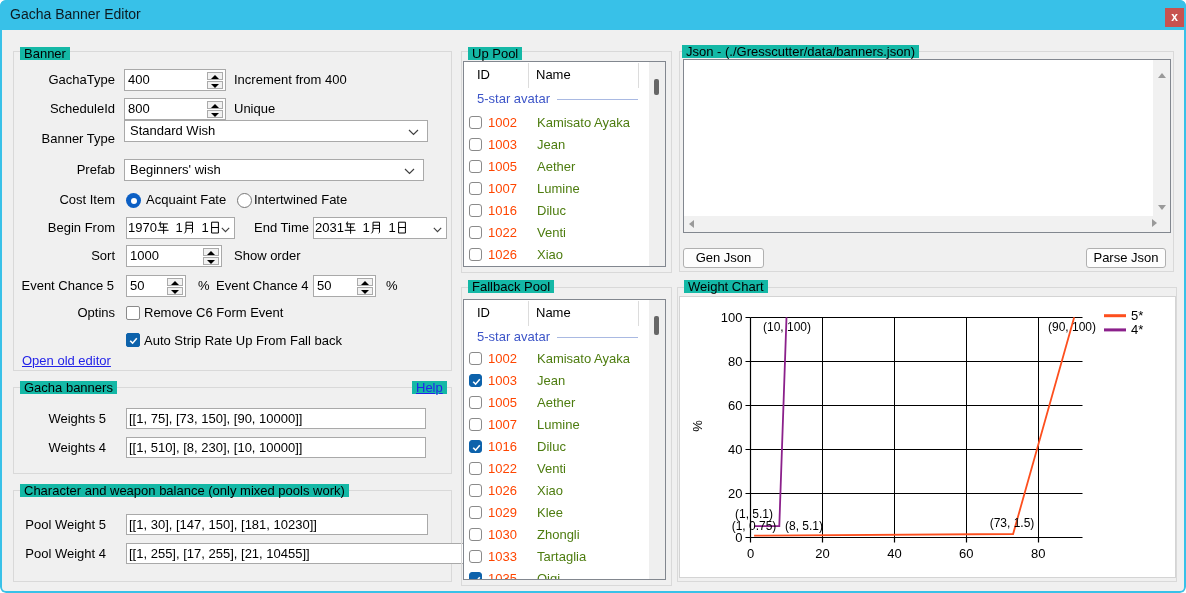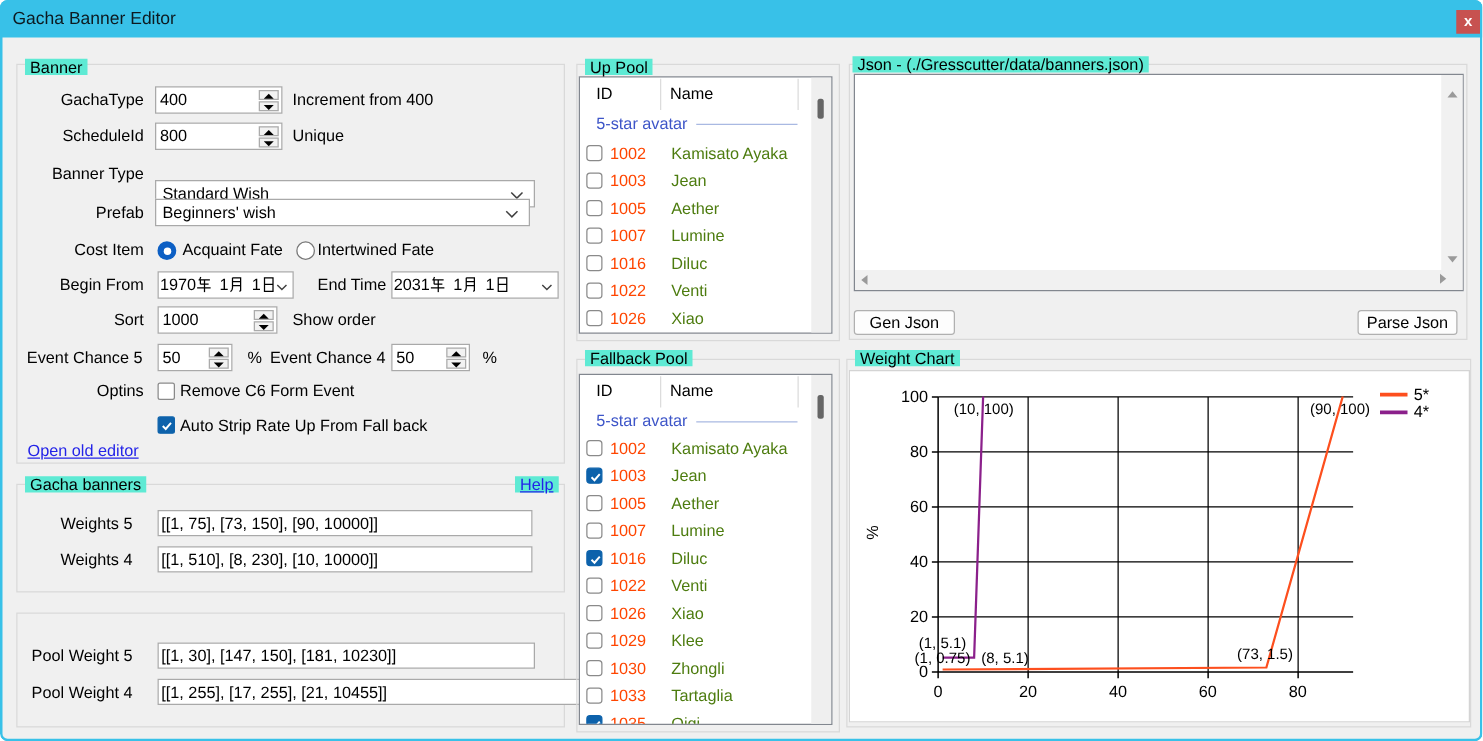--- a/index.html
+++ b/index.html
@@ -6,21 +6,21 @@
 body{font-family:"Liberation Sans",sans-serif;-webkit-font-smoothing:antialiased}
 #win{position:relative;width:1186px;height:593px;background:#f0f0f0;border-radius:6px;overflow:hidden;font-size:13px;color:#000}
 #tbar{position:absolute;left:0;top:0;width:1186px;height:30px;background:#38c1e8}
 #frame{position:absolute;inset:0;border:2px solid #38c1e8;border-radius:6px;pointer-events:none;z-index:50}
 #title{position:absolute;left:10px;top:0;height:30px;line-height:29px;font-size:14px;color:#0d1a20}
 #close{position:absolute;left:1165px;top:8px;width:19px;height:19px;background:#c75250;color:#fff;font-weight:bold;font-size:12px;text-align:center;line-height:18px;z-index:60}
 .a{position:absolute}
 .lbl{position:absolute;height:22px;line-height:22px;white-space:nowrap}
 .lr{text-align:right}
 .grp{position:absolute;border:1px solid #d9d9d9}
-.glab{position:absolute;background:#5eead4;padding:0 4px;height:13px;line-height:13px;white-space:nowrap;z-index:5}
+.glab{position:absolute;background:#14b8a6;padding:0 4px;height:13px;line-height:13px;white-space:nowrap;z-index:5}
 .tb{position:absolute;background:#fff;border:1px solid #a9a9a9;height:22px;line-height:20px;padding:0 3px;white-space:nowrap;overflow:hidden}
 .spin{position:absolute;right:2px;top:2px;width:16px;height:16px}
 .sb{position:absolute;left:0;width:16px;height:8px;background:#f2f2f2;border:1px solid #ababab}
 .sb2{top:9px}
 .tu,.td{position:absolute;left:3px;width:0;height:0;border-left:4px solid transparent;border-right:4px solid transparent}
 .tu{top:1.5px;border-bottom:4.5px solid #000}
 .td{top:1.5px;border-top:4.5px solid #000}
 .cb{position:absolute;width:14px;height:14px;background:#fff;border:1px solid #8a8a8a;border-radius:2px}
 .cbl{width:13px;height:13px;border-radius:3px}
 .cbc{background:#0d62ab;border-color:#0d62ab}
@@ -57,21 +57,21 @@
 <div class="tb" style="left:124px;top:98px;width:102px">800<span class="spin">
         <span class="sb">
           <i class="tu"></i>
         </span>
         <span class="sb sb2">
           <i class="td"></i>
         </span>
       </span></div>
 <div class="lbl" style="left:234px;top:98px">Unique</div>
 <div class="lbl lr" style="left:15px;top:128px;width:100px">Banner Type</div>
-<div class="tb" style="left:124px;top:144px;width:304px;padding-left:5px">Standard Wish<svg width="11" height="7" viewBox="0 0 11 7" style="position:absolute;right:8px;top:8px">
+<div class="tb" style="left:124px;top:120px;width:304px;padding-left:5px">Standard Wish<svg width="11" height="7" viewBox="0 0 11 7" style="position:absolute;right:8px;top:8px">
         <path d="M1 1l4.5 4.5L10 1" stroke="#404040" stroke-width="1.2" fill="none"></path>
       </svg></div>
 <div class="lbl lr" style="left:15px;top:159px;width:100px">Prefab</div>
 <div class="tb" style="left:124px;top:159px;width:300px;padding-left:5px">Beginners' wish<svg width="11" height="7" viewBox="0 0 11 7" style="position:absolute;right:8px;top:8px">
         <path d="M1 1l4.5 4.5L10 1" stroke="#404040" stroke-width="1.2" fill="none"></path>
       </svg></div>
 <div class="lbl lr" style="left:15px;top:189px;width:100px">Cost Item</div>
 <span class="radio rc" style="left:126px;top:193px">
       <span class="rdot"></span>
     </span>
@@ -139,20 +139,21 @@
 <div class="lbl" style="left:144px;top:330px">Auto Strip Rate Up From Fall back</div>
 <div class="lbl" style="left:22px;top:350px"><span class="link">Open old editor</span></div>
 <div class="grp" style="left:13px;top:387px;width:439px;height:87px"></div>
 <div class="glab" style="left:20px;top:381px">Gacha banners</div>
 <div class="glab" style="left:412px;top:381px"><span class="link">Help</span></div>
 <div class="lbl lr" style="left:15px;top:408px;width:91px">Weights 5</div>
 <div class="tb" style="left:126px;top:408px;width:300px;height:21px;padding-left:2px">[[1, 75], [73, 150], [90, 10000]]</div>
 <div class="lbl lr" style="left:15px;top:437px;width:91px">Weights 4</div>
 <div class="tb" style="left:126px;top:437px;width:300px;height:21px;padding-left:2px">[[1, 510], [8, 230], [10, 10000]]</div>
 <div class="grp" style="left:13px;top:490px;width:439px;height:92px"></div>
+<div class="glab" style="left:20px;top:484px">Character and weapon balance (only mixed pools work)</div>
 <div class="lbl lr" style="left:15px;top:514px;width:91px">Pool Weight 5</div>
 <div class="tb" style="left:126px;top:514px;width:302px;height:21px;padding-left:2px">[[1, 30], [147, 150], [181, 10230]]</div>
 <div class="lbl lr" style="left:15px;top:543px;width:91px">Pool Weight 4</div>
 <div class="tb" style="left:126px;top:543px;width:360px;height:21px;padding-left:2px">[[1, 255], [17, 255], [21, 10455]]</div>
 <div class="grp" style="left:461px;top:51px;width:211px;height:222px"></div>
 <div class="glab" style="left:468px;top:47px">Up Pool</div>
 <div class="list" style="left:463px;top:61px;width:203px;height:206px">
 <div class="lbl" style="left:13px;top:2px">ID</div>
 <div class="lbl" style="left:72px;top:2px">Name</div>
 <div class="a" style="left:64px;top:1px;width:1px;height:25px;background:#dcdcdc"></div>

